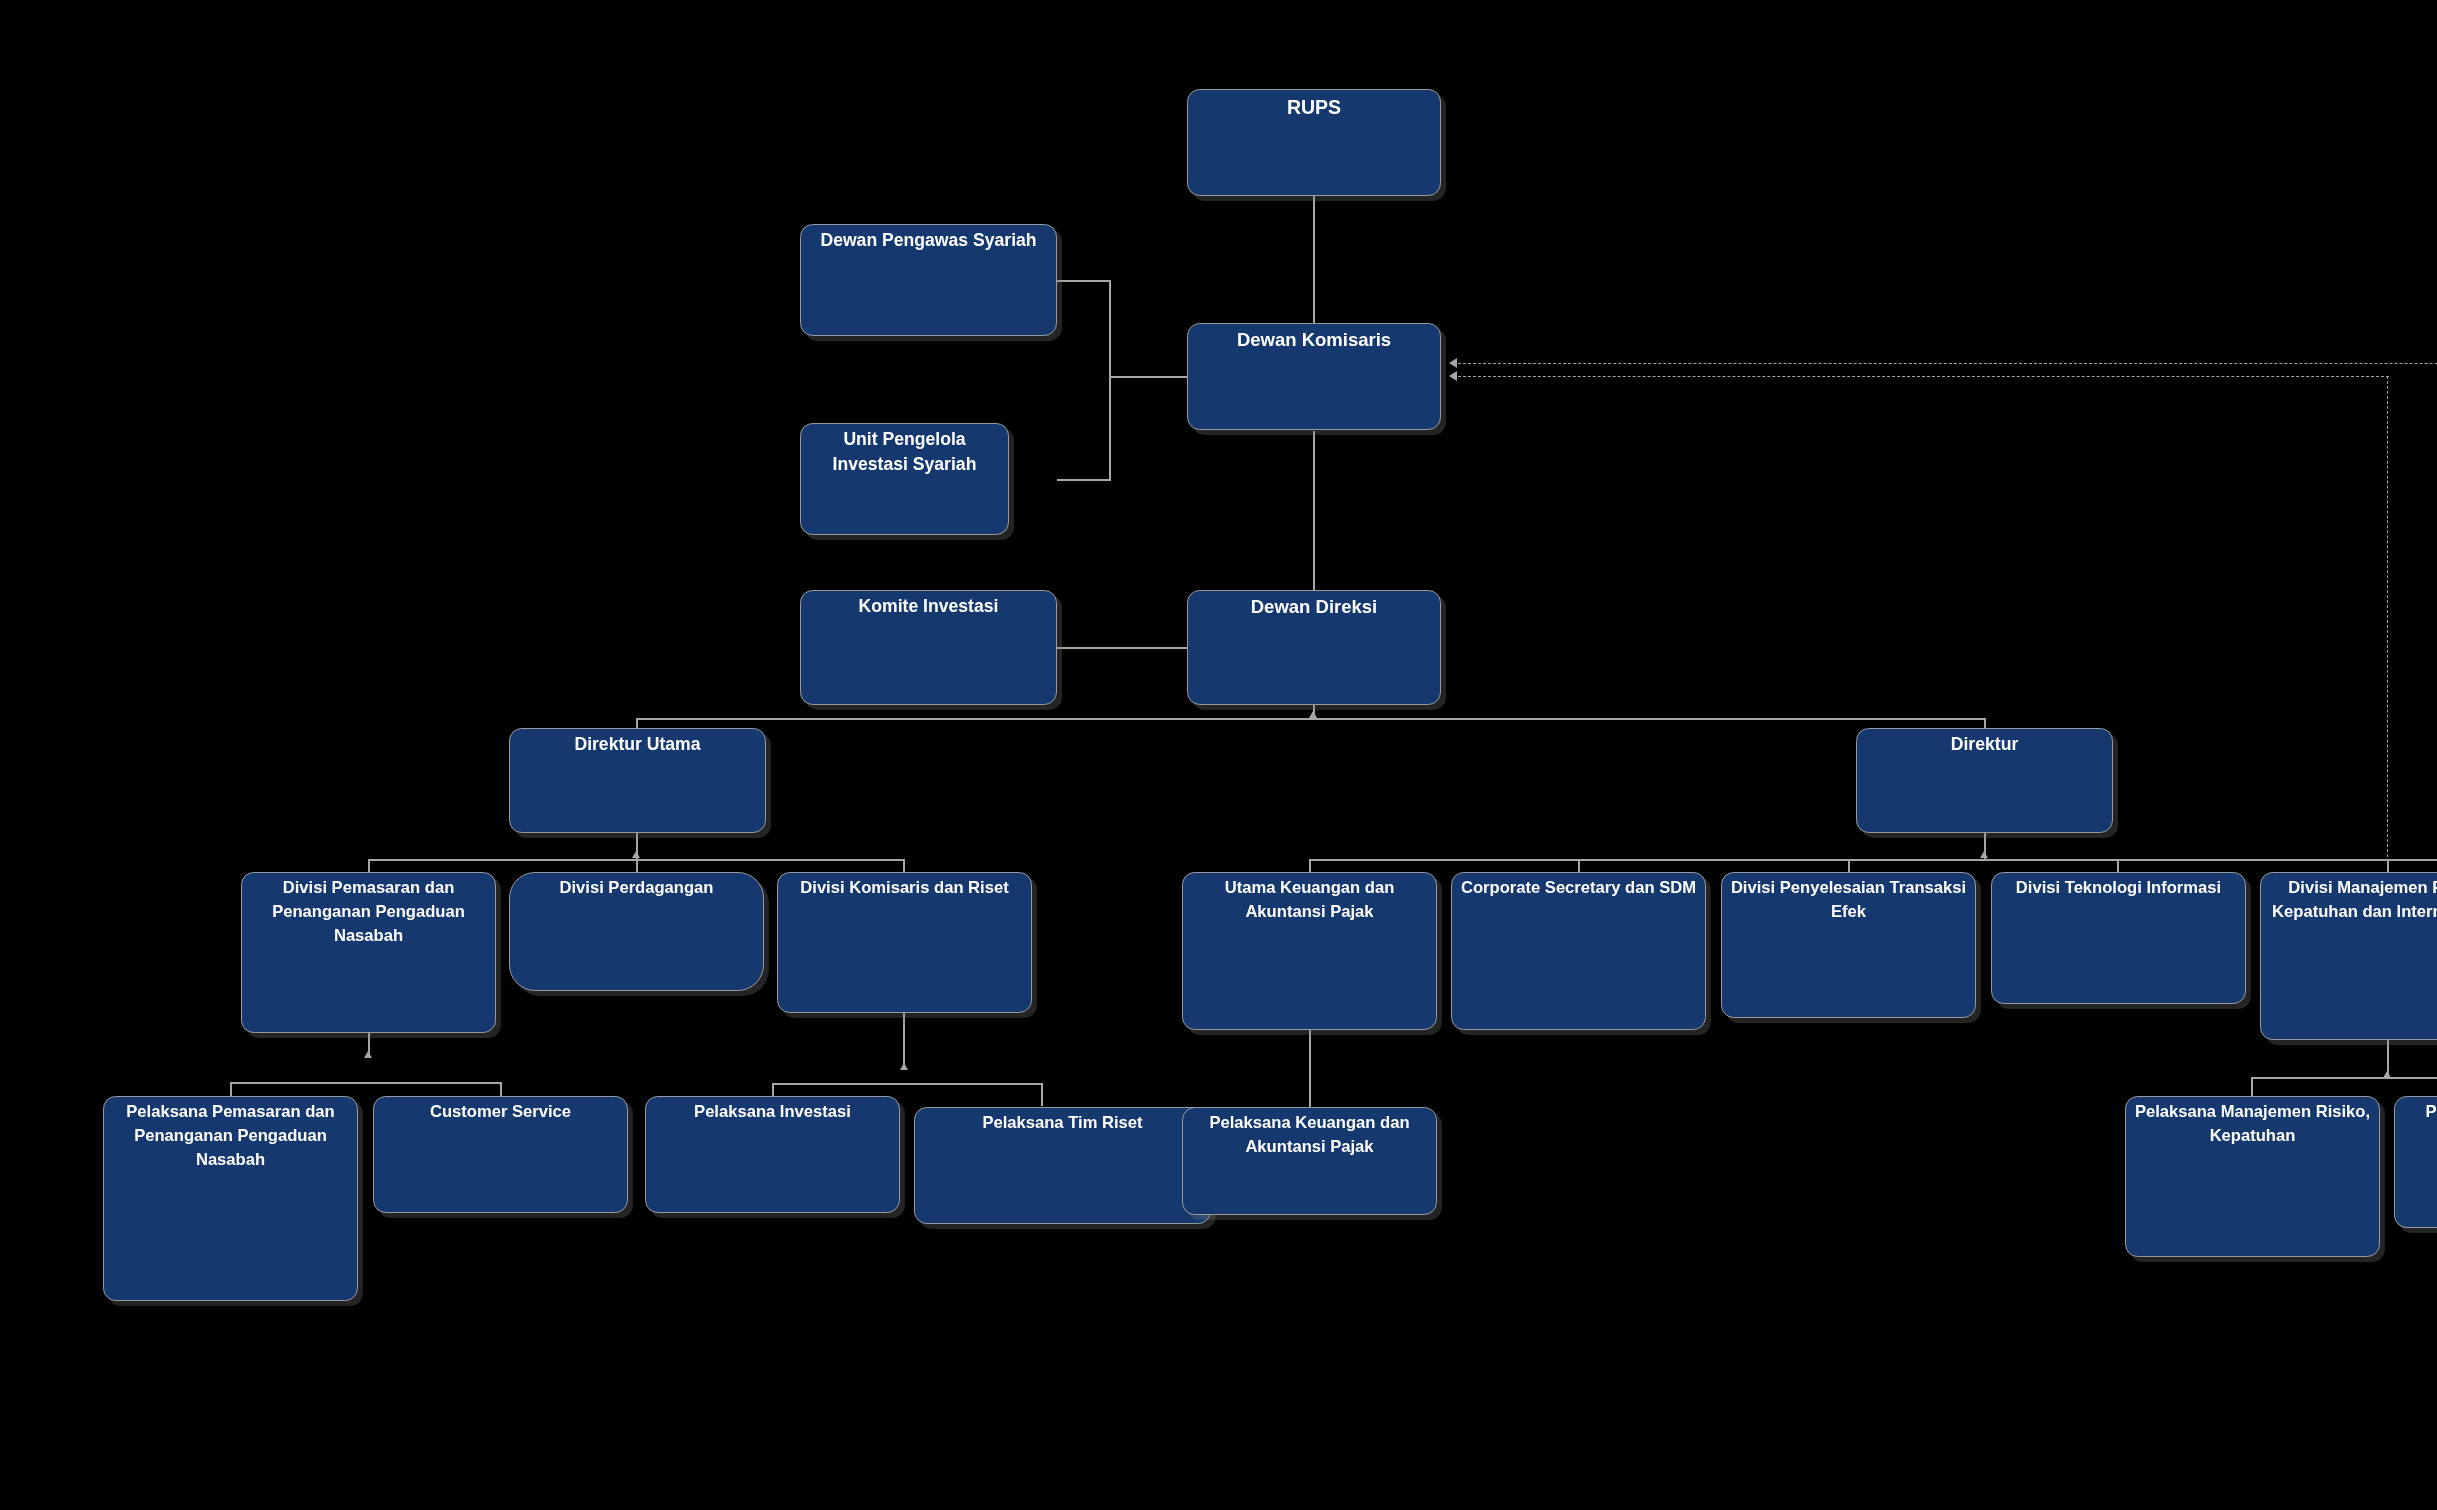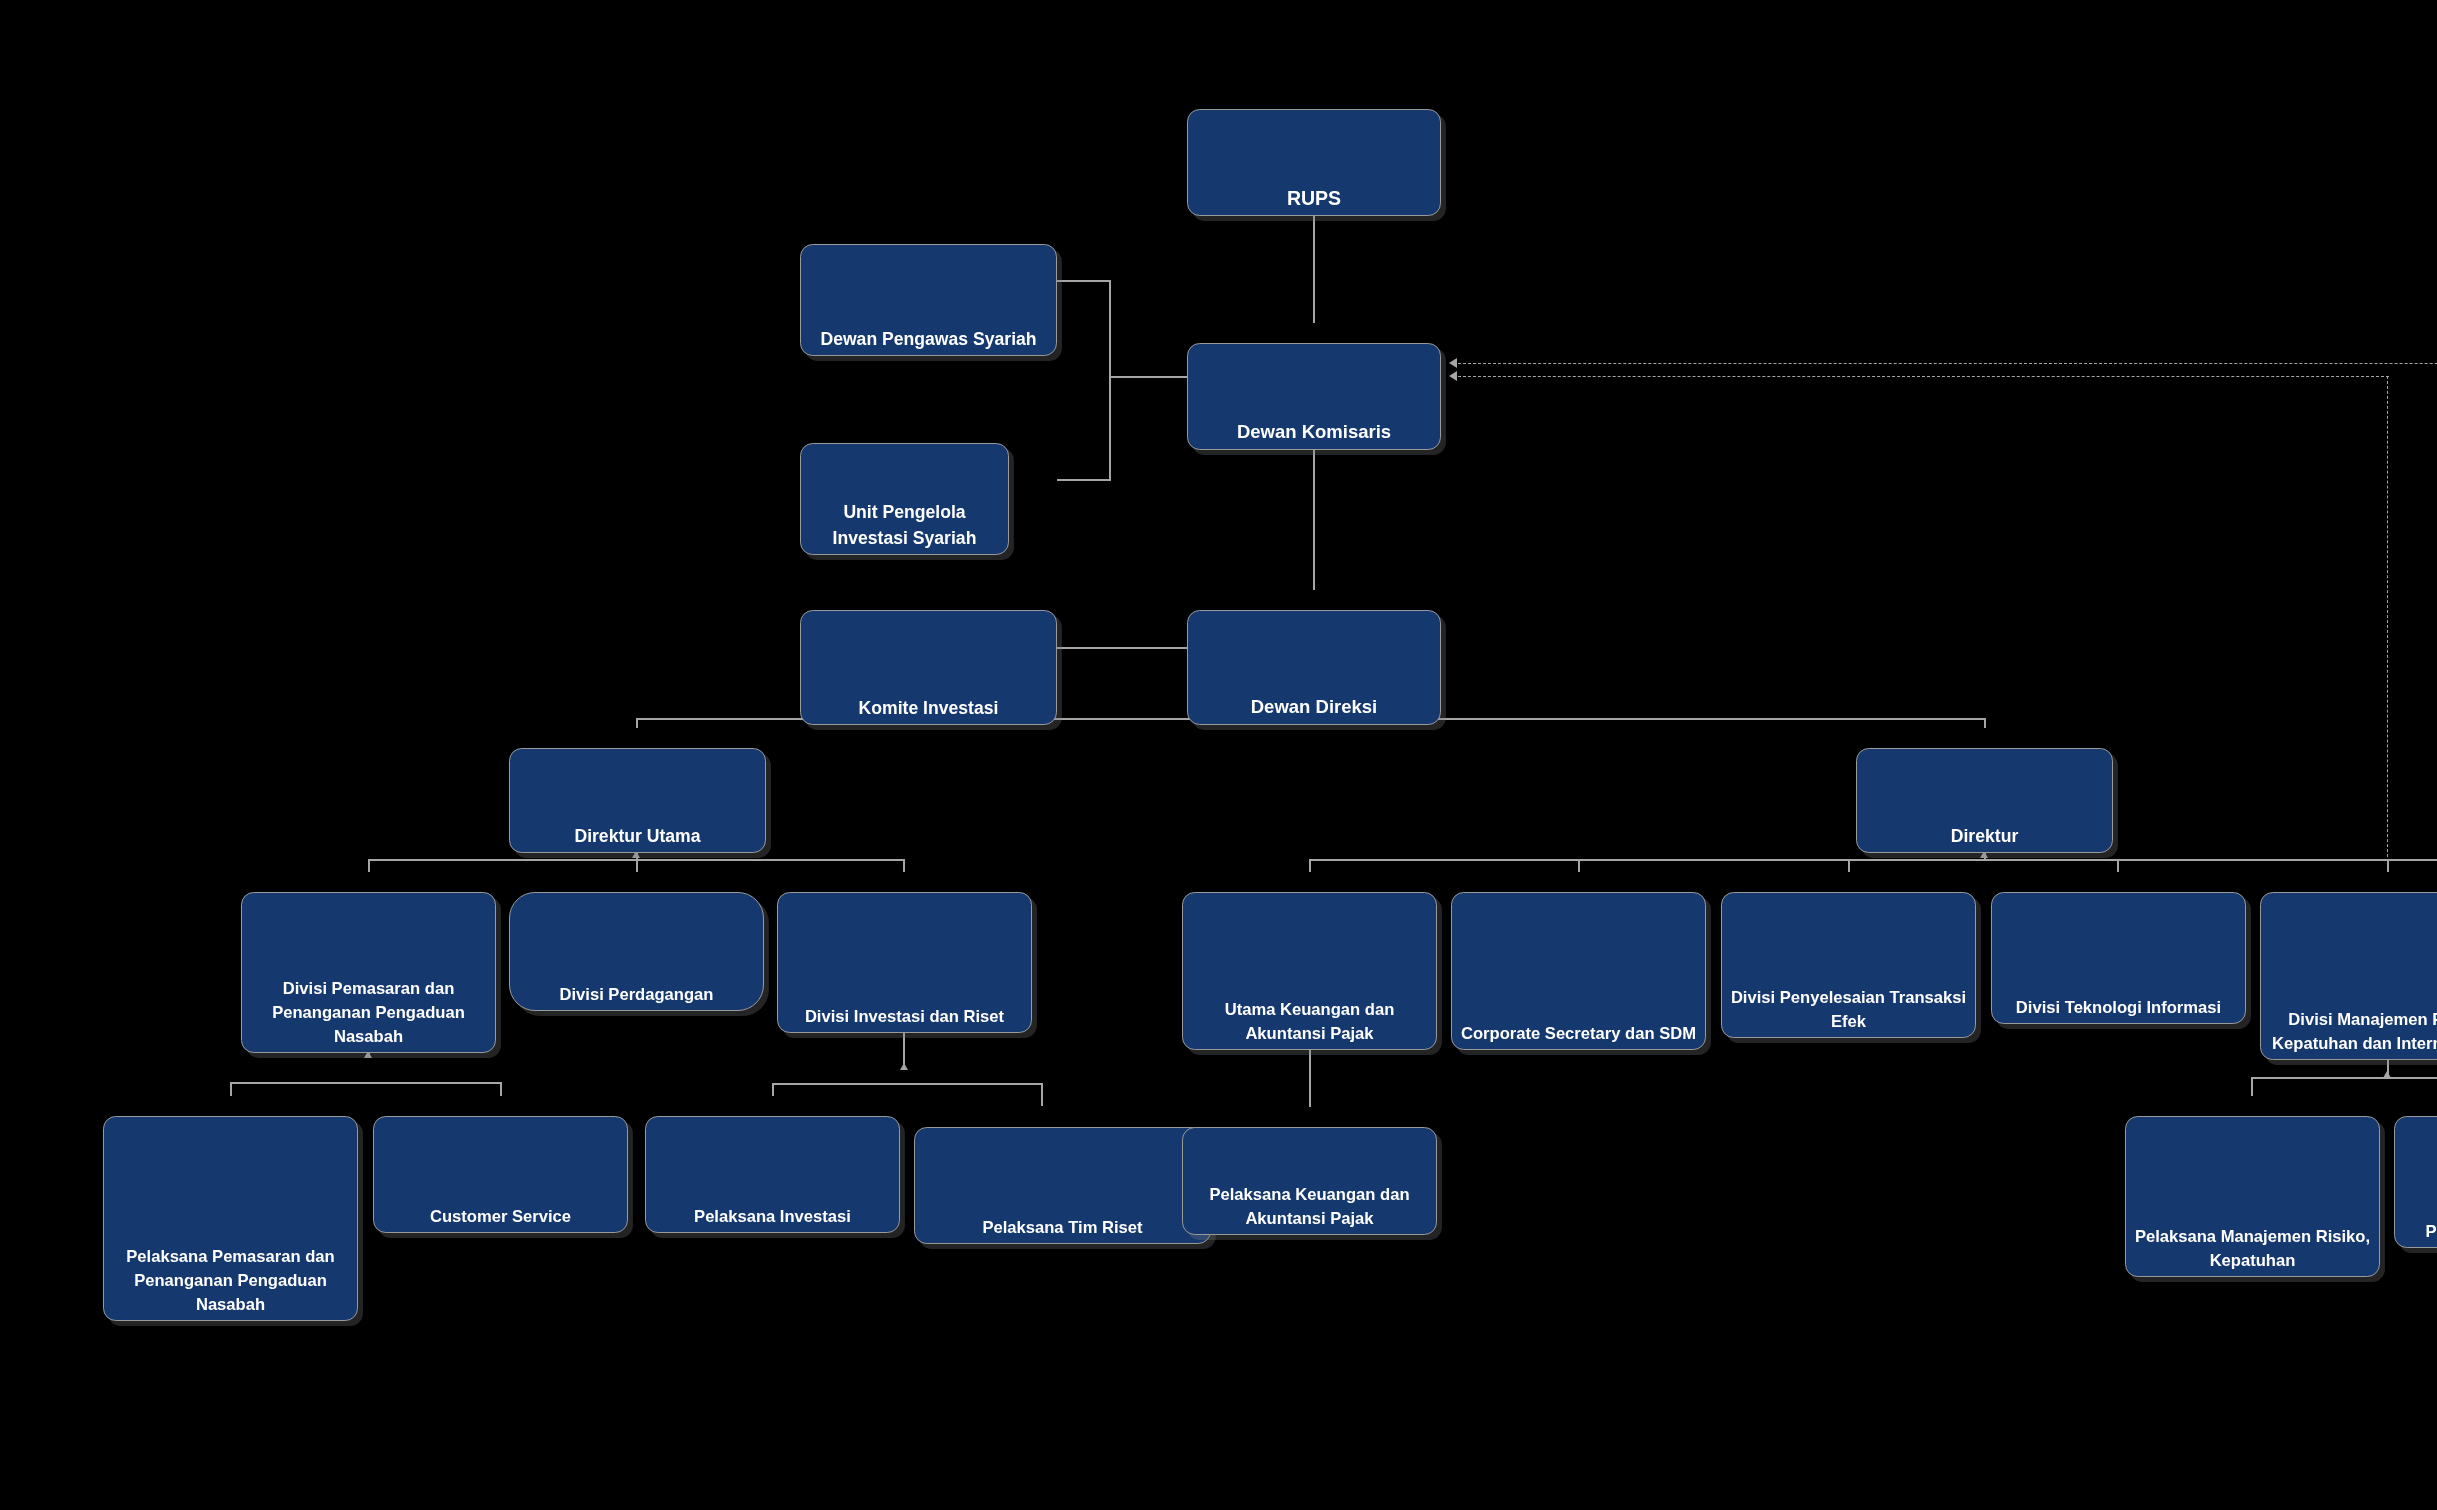--- a/index.html
+++ b/index.html
@@ -17,29 +17,28 @@
     font-family: "Liberation Sans", sans-serif;
   }
   .org-node {
     position: absolute;
     box-sizing: border-box;
     background: #15386e;
     border: 1.5px solid #9a9a9a;
     border-radius: 12.7px;
     color: #ffffff;
     display: flex;
-    align-items: flex-end;
+    align-items: flex-start;
     justify-content: center;
     text-align: center;
     font-weight: bold;
     line-height: 1.45;
     padding: 2.9px 4.9px;
     box-shadow: 4.9px 4.9px 0 rgba(120,120,120,0.30);
     z-index: 5;
-    margin-top: 20px;
   }
   .org-node .node-label {
     display: block;
     width: 100%;
   }
   .conn {
     position: absolute;
     background: #a6a6a6;
     z-index: 1;
   }
@@ -175,21 +174,21 @@
 
   <div class="org-node" style="left:241px; top:872px; width:255px; height:161px; font-size:16.6px;">
     <span class="node-label">Divisi Pemasaran dan Penanganan Pengaduan Nasabah</span>
   </div>
 
   <div class="org-node" style="left:509px; top:872px; width:255px; height:119px; font-size:16.6px;border-radius:26px;">
     <span class="node-label">Divisi Perdagangan</span>
   </div>
 
   <div class="org-node" style="left:777px; top:872px; width:255px; height:141px; font-size:16.6px;">
-    <span class="node-label">Divisi Investasi dan Riset</span>
+    <span class="node-label">Divisi Komisaris dan Riset</span>
   </div>
 
   <div class="org-node" style="left:1182px; top:872px; width:255px; height:158px; font-size:16.6px;">
     <span class="node-label">Utama Keuangan dan Akuntansi Pajak</span>
   </div>
 
   <div class="org-node" style="left:1451px; top:872px; width:255px; height:158px; font-size:16.6px;">
     <span class="node-label">Corporate Secretary dan SDM</span>
   </div>
 

